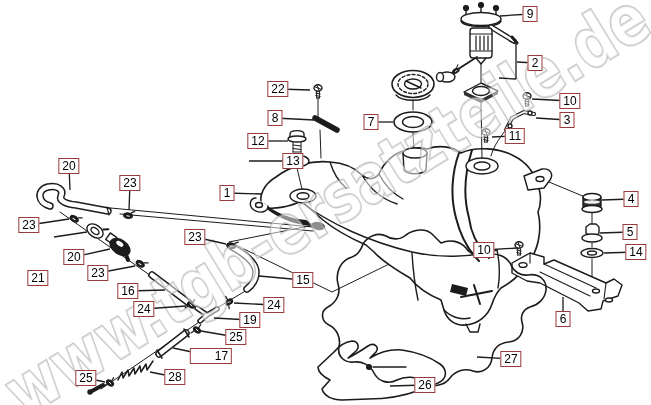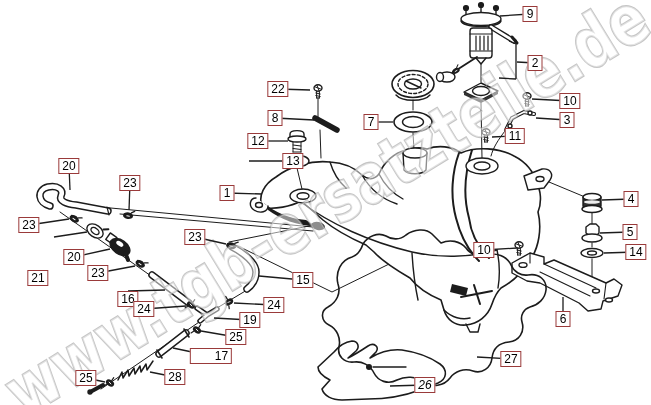--- a/index.html
+++ b/index.html
@@ -253,31 +253,31 @@
     <div class="callout" style="left: 371px; top: 122px;">7</div>
     <div class="callout" style="left: 275px; top: 118px;">8</div>
     <div class="callout" style="left: 530px; top: 14px;">9</div>
     <div class="callout" style="left: 570px; top: 101px;">10</div>
     <div class="callout" style="left: 484px; top: 250px;">10</div>
     <div class="callout" style="left: 515px; top: 136px;">11</div>
     <div class="callout" style="left: 258px; top: 141px;">12</div>
     <div class="callout" style="left: 249px; top: 161px; margin-left: 44px;">13</div>
     <div class="callout" style="left: 636px; top: 252px;">14</div>
     <div class="callout" style="left: 303px; top: 280px;">15</div>
-    <div class="callout" style="left: 128px; top: 291px; margin-top: 8px;">16</div>
+    <div class="callout" style="left: 128px; top: 291px;">16</div>
     <div class="callout" style="left: 211px; top: 356px; padding-left: 24px;">17</div>
     <div class="callout" style="left: 69px; top: 166px;">20</div>
     <div class="callout" style="left: 250px; top: 320px;">19</div>
     <div class="callout" style="left: 74px; top: 257px;">20</div>
     <div class="callout" style="left: 38px; top: 237px; margin-top: 41px;">21</div>
     <div class="callout" style="left: 278px; top: 89px;">22</div>
     <div class="callout" style="left: 130px; top: 183px;">23</div>
     <div class="callout" style="left: 29px; top: 225px;">23</div>
     <div class="callout" style="left: 98px; top: 273px;">23</div>
     <div class="callout" style="left: 195px; top: 237px;">23</div>
     <div class="callout" style="left: 144px; top: 309px;">24</div>
     <div class="callout" style="left: 274px; top: 305px;">24</div>
     <div class="callout" style="left: 236px; top: 337px;">25</div>
     <div class="callout" style="left: 86px; top: 378px;">25</div>
-    <div class="callout" style="left: 425px; top: 385px; font-style: italic;">26</div>
+    <div class="callout" style="left: 425px; top: 385px;">26</div>
     <div class="callout" style="left: 511px; top: 359px;">27</div>
     <div class="callout" style="left: 175px; top: 377px;">28</div>
   </div>
 
 </body></html>

